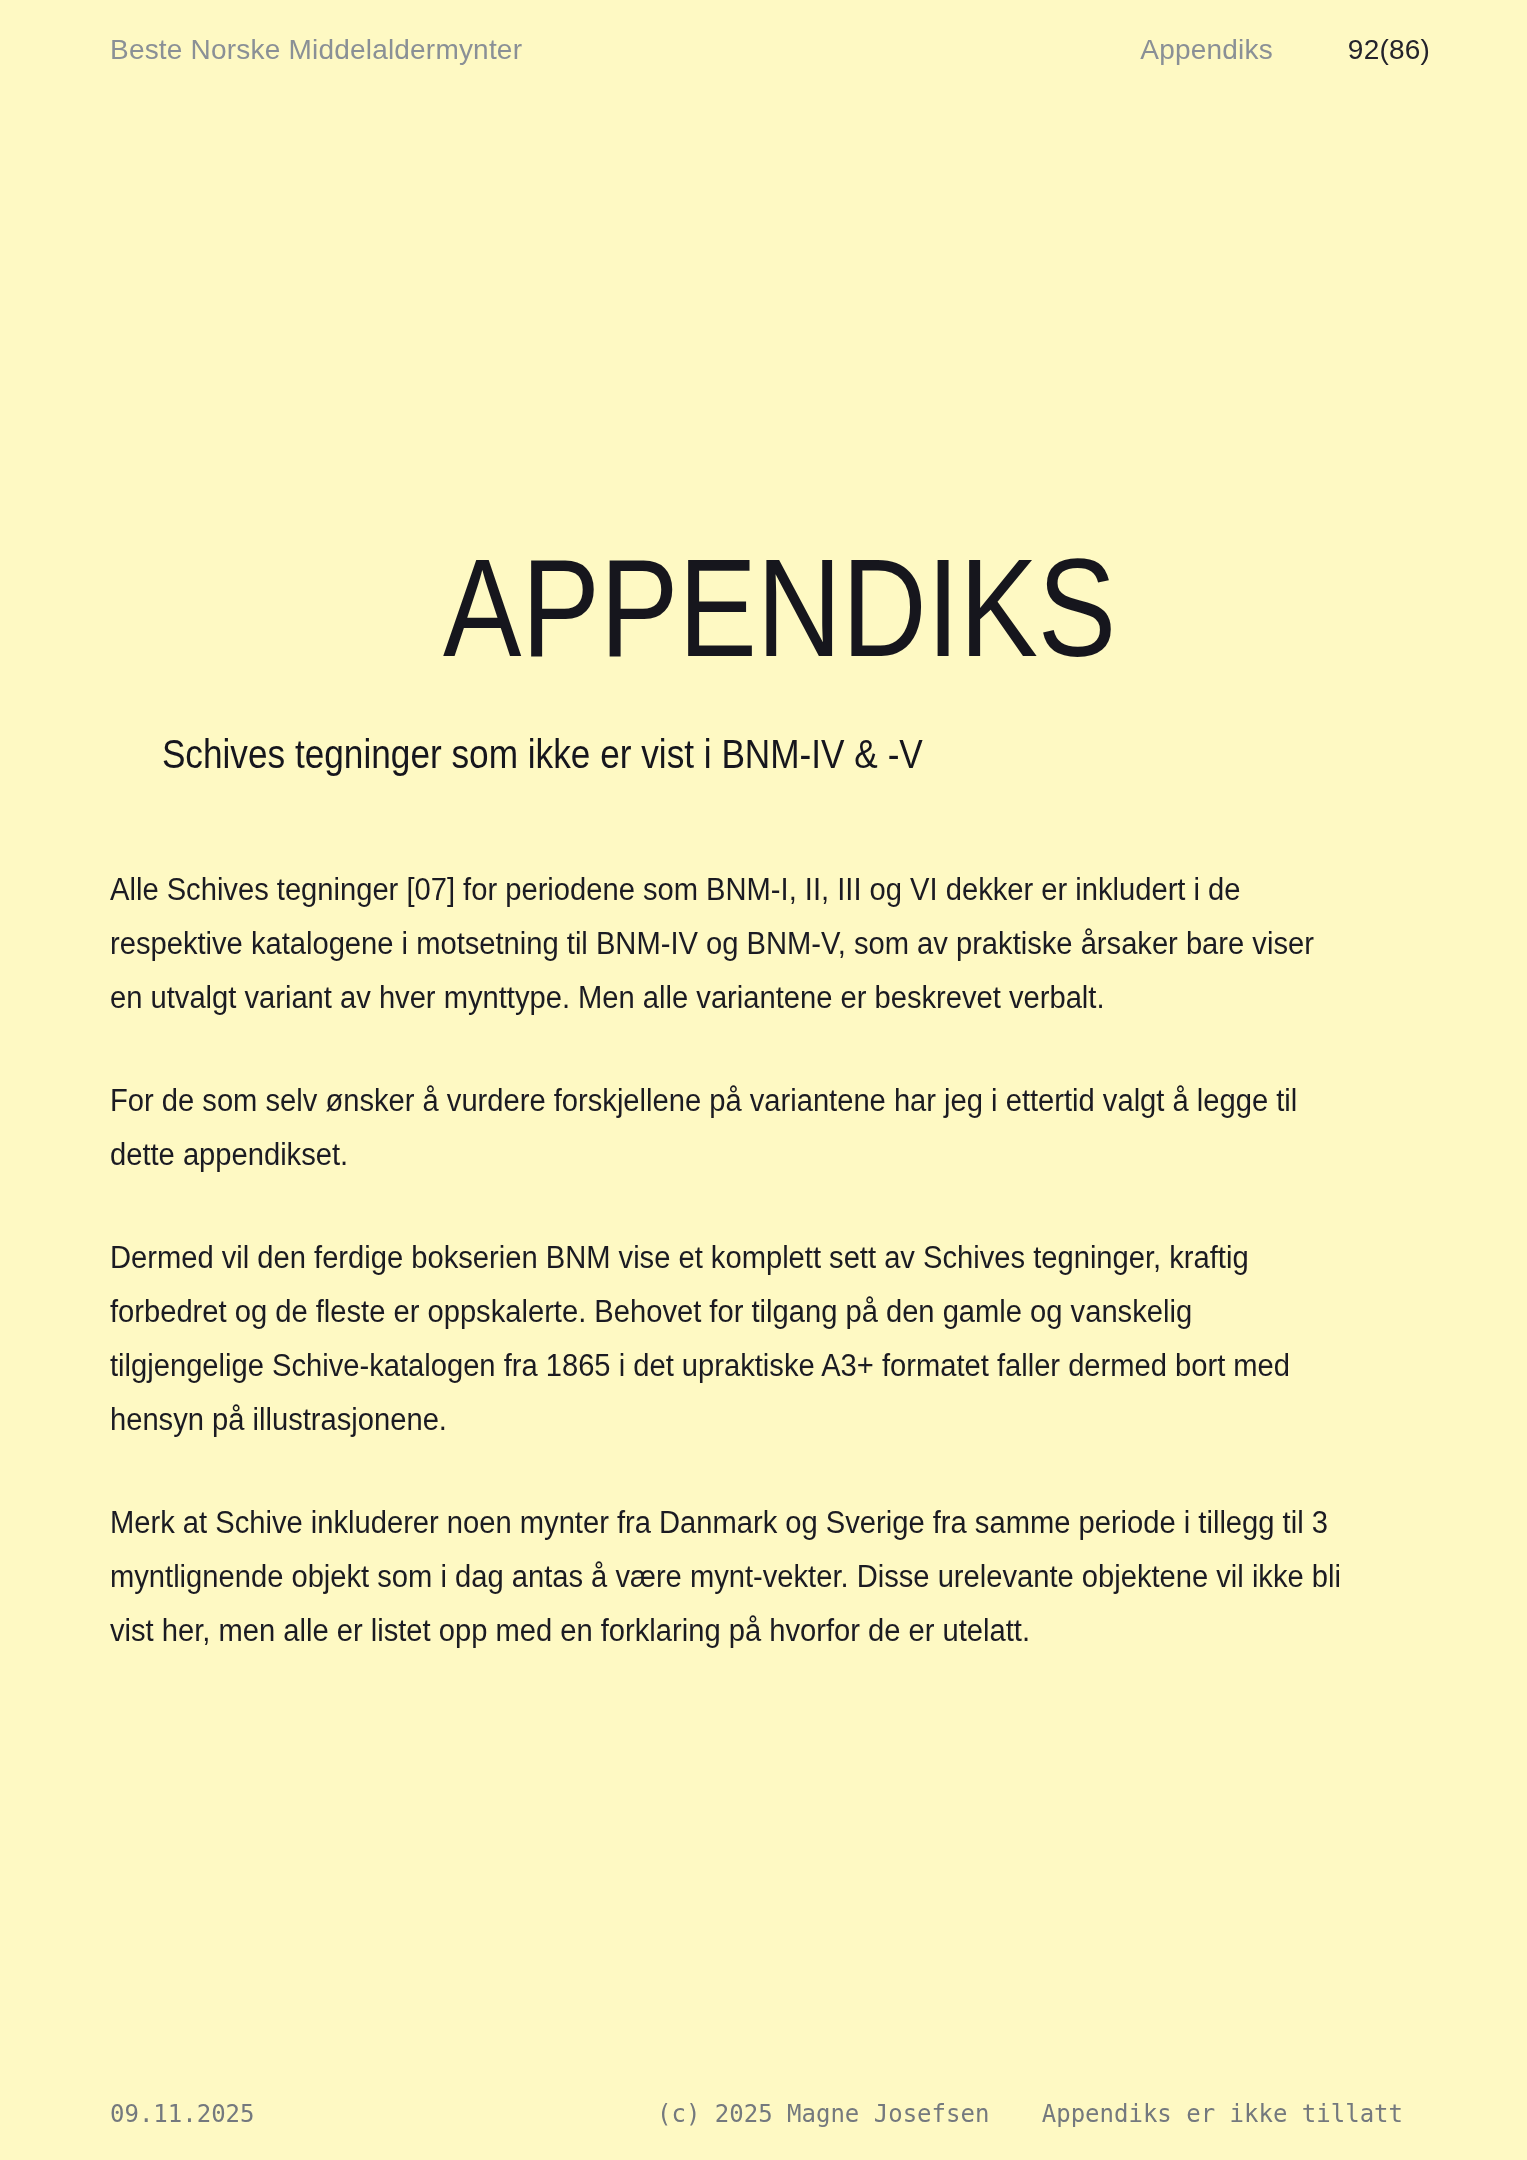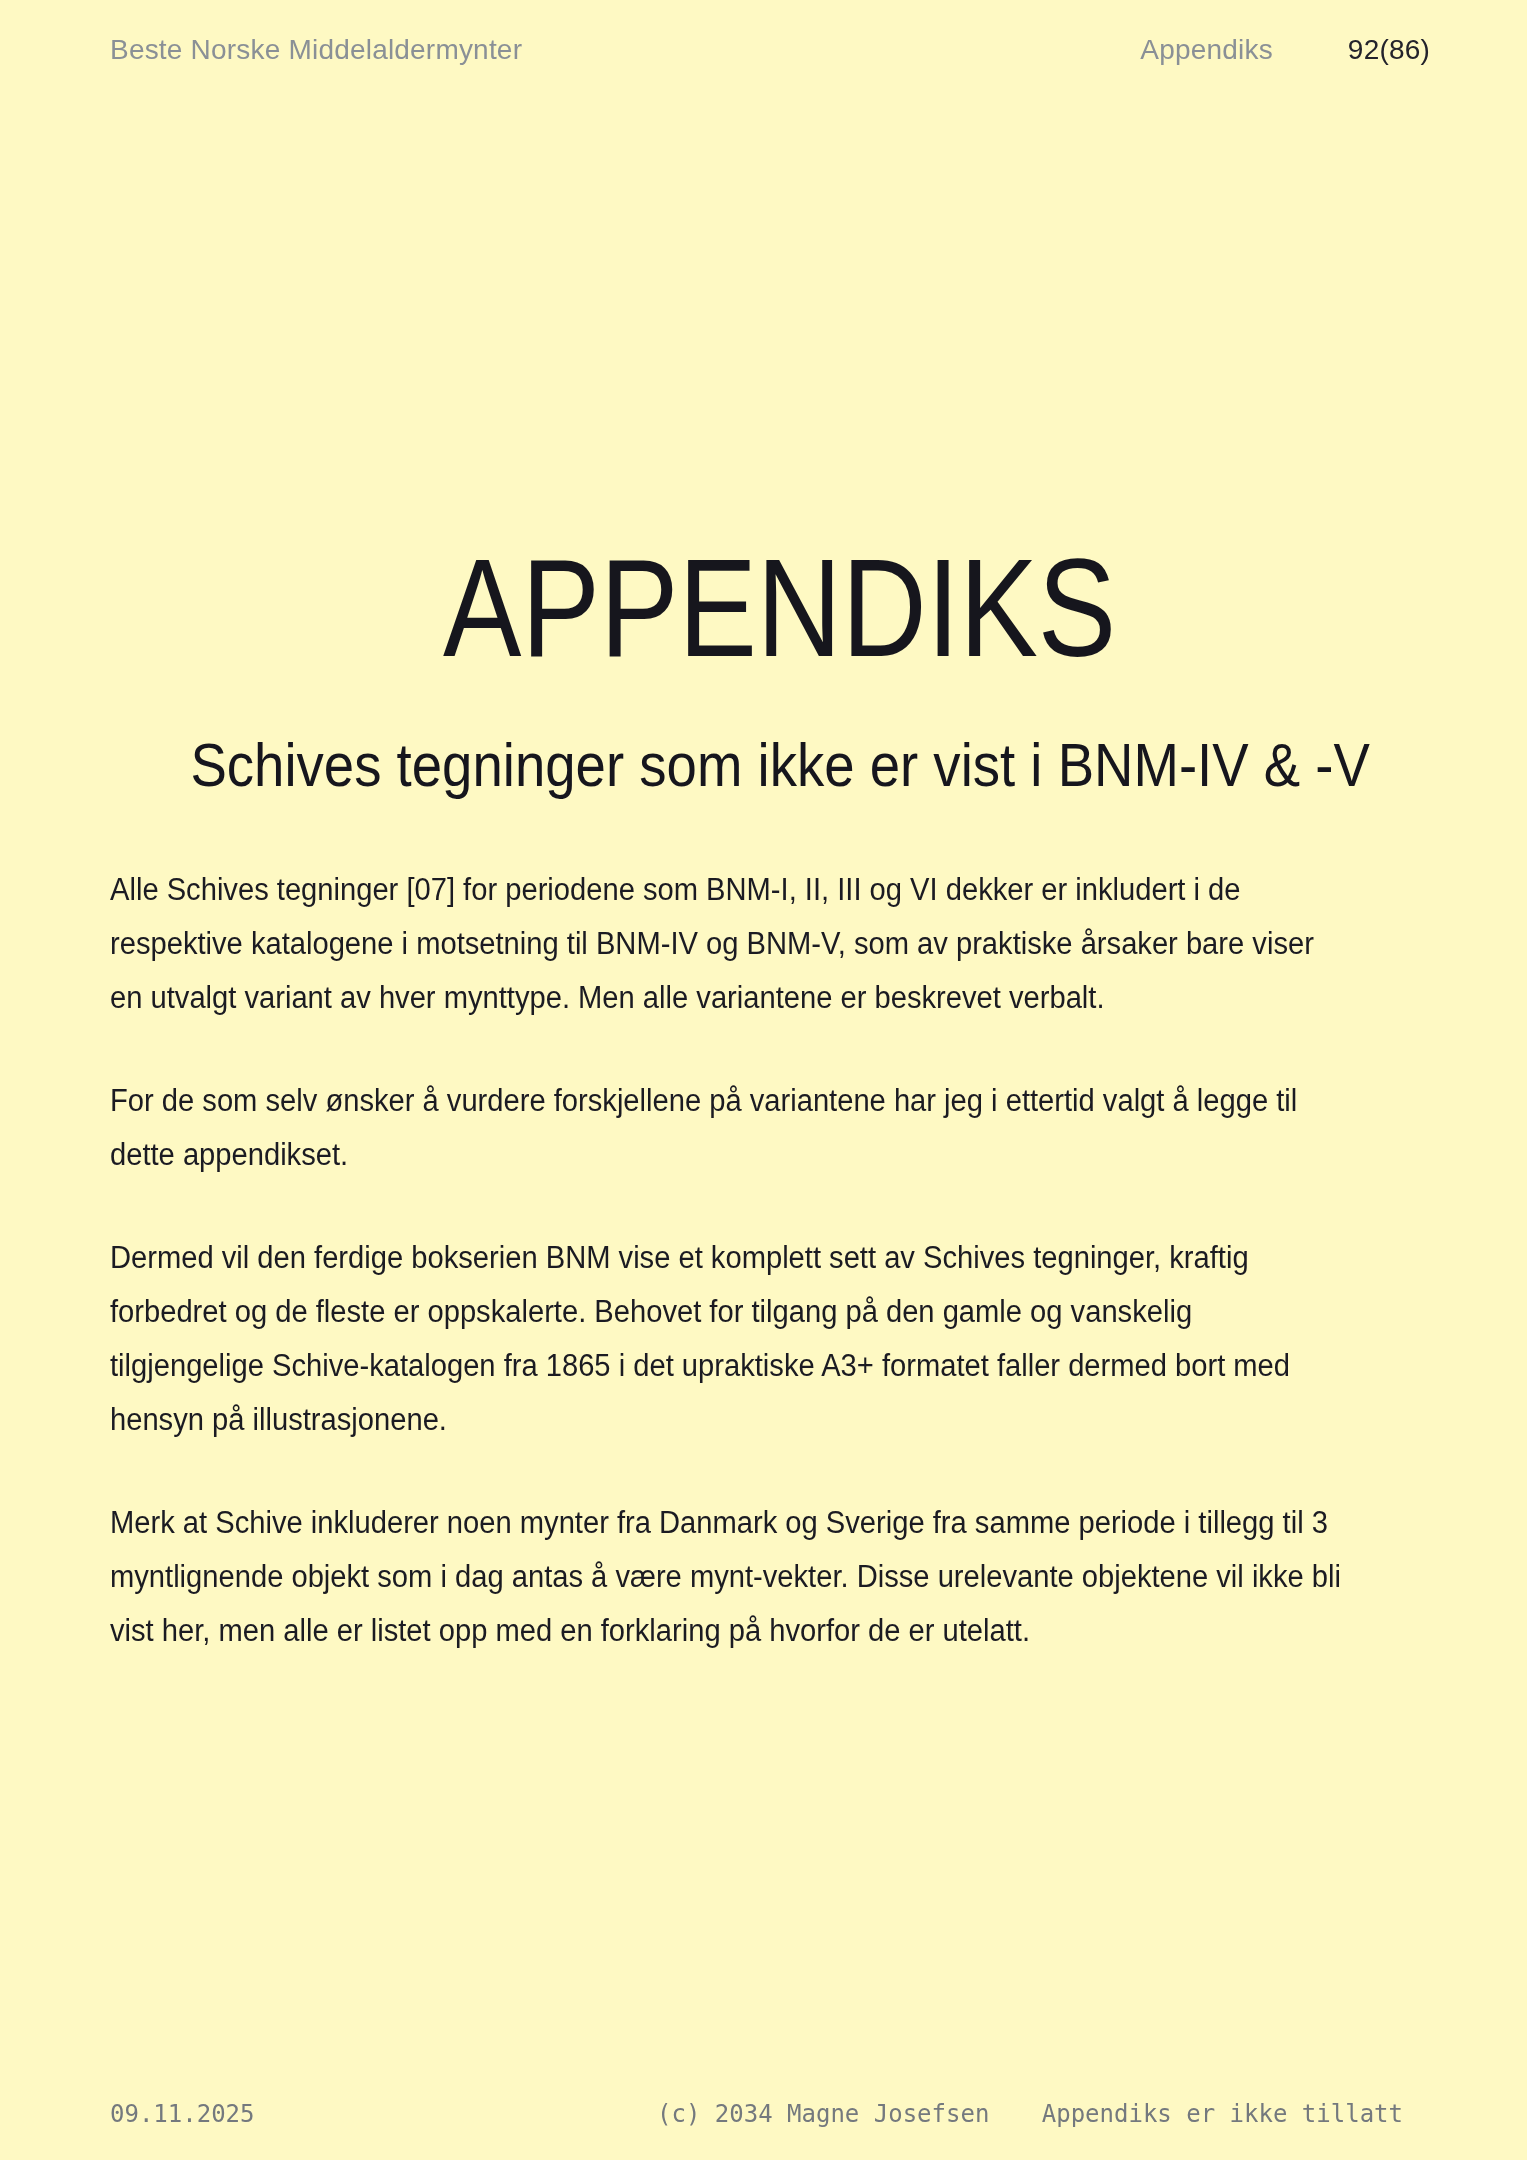--- a/index.html
+++ b/index.html
@@ -45,22 +45,21 @@
   }
   .doc-title .squeeze {
     display: inline-block;
     transform: scaleX(0.84);
   }
   .doc-subtitle {
     position: absolute;
     top: 734px;
     left: 110px;
     width: 1340px;
-    text-align: center;
-    font-size: 62px;
+    font-size: 40px;
     line-height: 1;
     font-weight: 400;
     color: #16161d;
     white-space: nowrap;
   }
   .doc-subtitle .squeeze {
     display: inline-block;
     transform: scaleX(0.88);
   }
   
@@ -137,17 +136,17 @@
     <div class="paragraph">
       <div class="line">Merk at Schive inkluderer noen mynter fra Danmark og Sverige fra samme periode i tillegg til 3</div>
       <div class="line">myntlignende objekt som i dag antas å være mynt-vekter. Disse urelevante objektene vil ikke bli</div>
       <div class="line">vist her, men alle er listet opp med en forklaring på hvorfor de er utelatt.</div>
     </div>
 
   </div>
 
   <div class="footer">
     <span class="date">09.11.2025</span>
-    <span class="copyright">(c) 2034 Magne Josefsen</span>
+    <span class="copyright">(c) 2025 Magne Josefsen</span>
     <span class="notice">Appendiks er ikke tillatt</span>
   </div>
 
 </div>
 
 </body></html>

